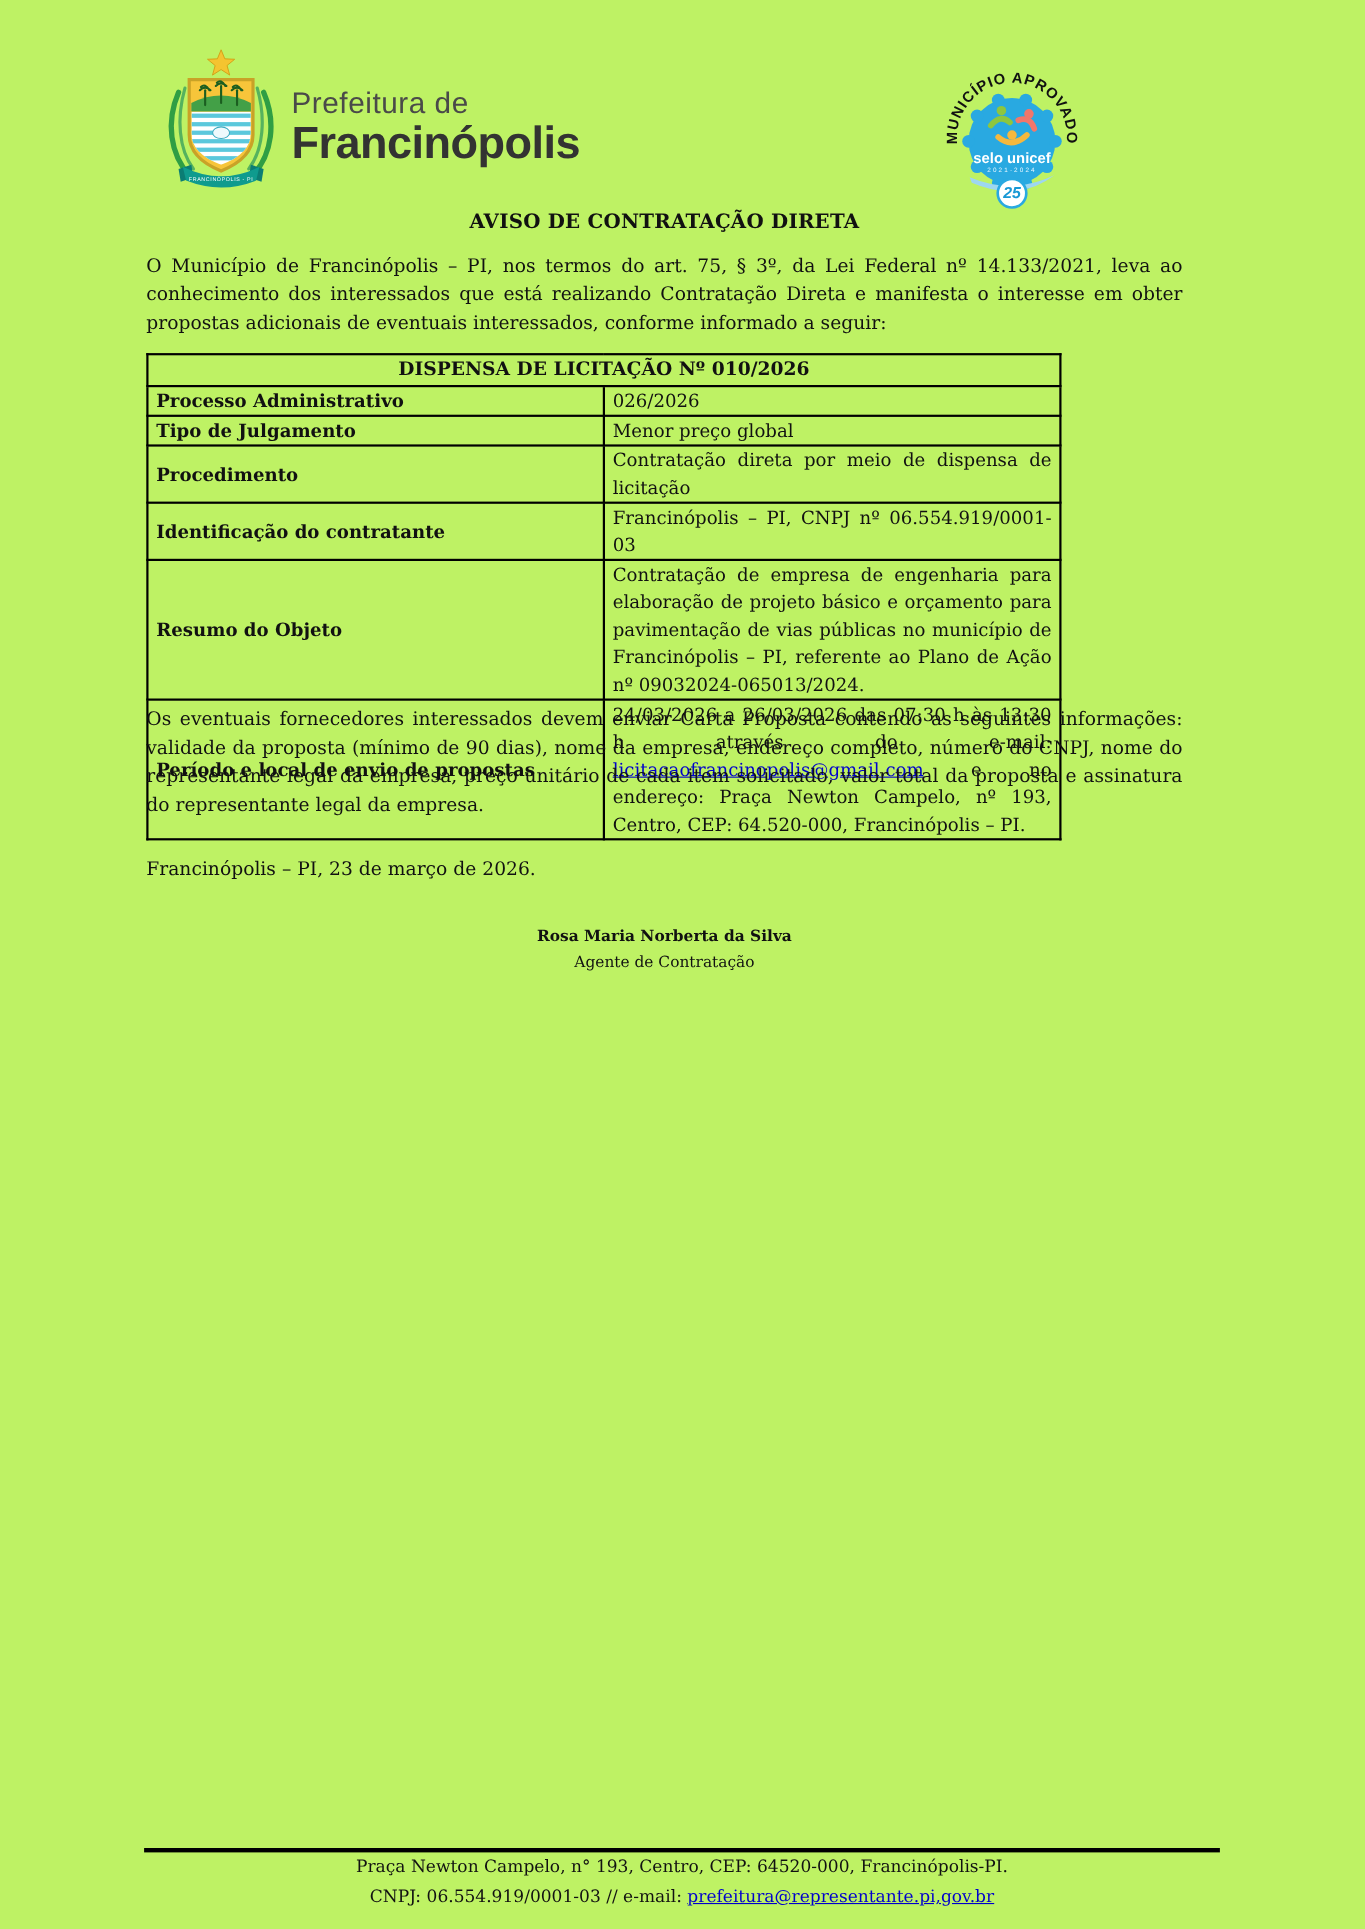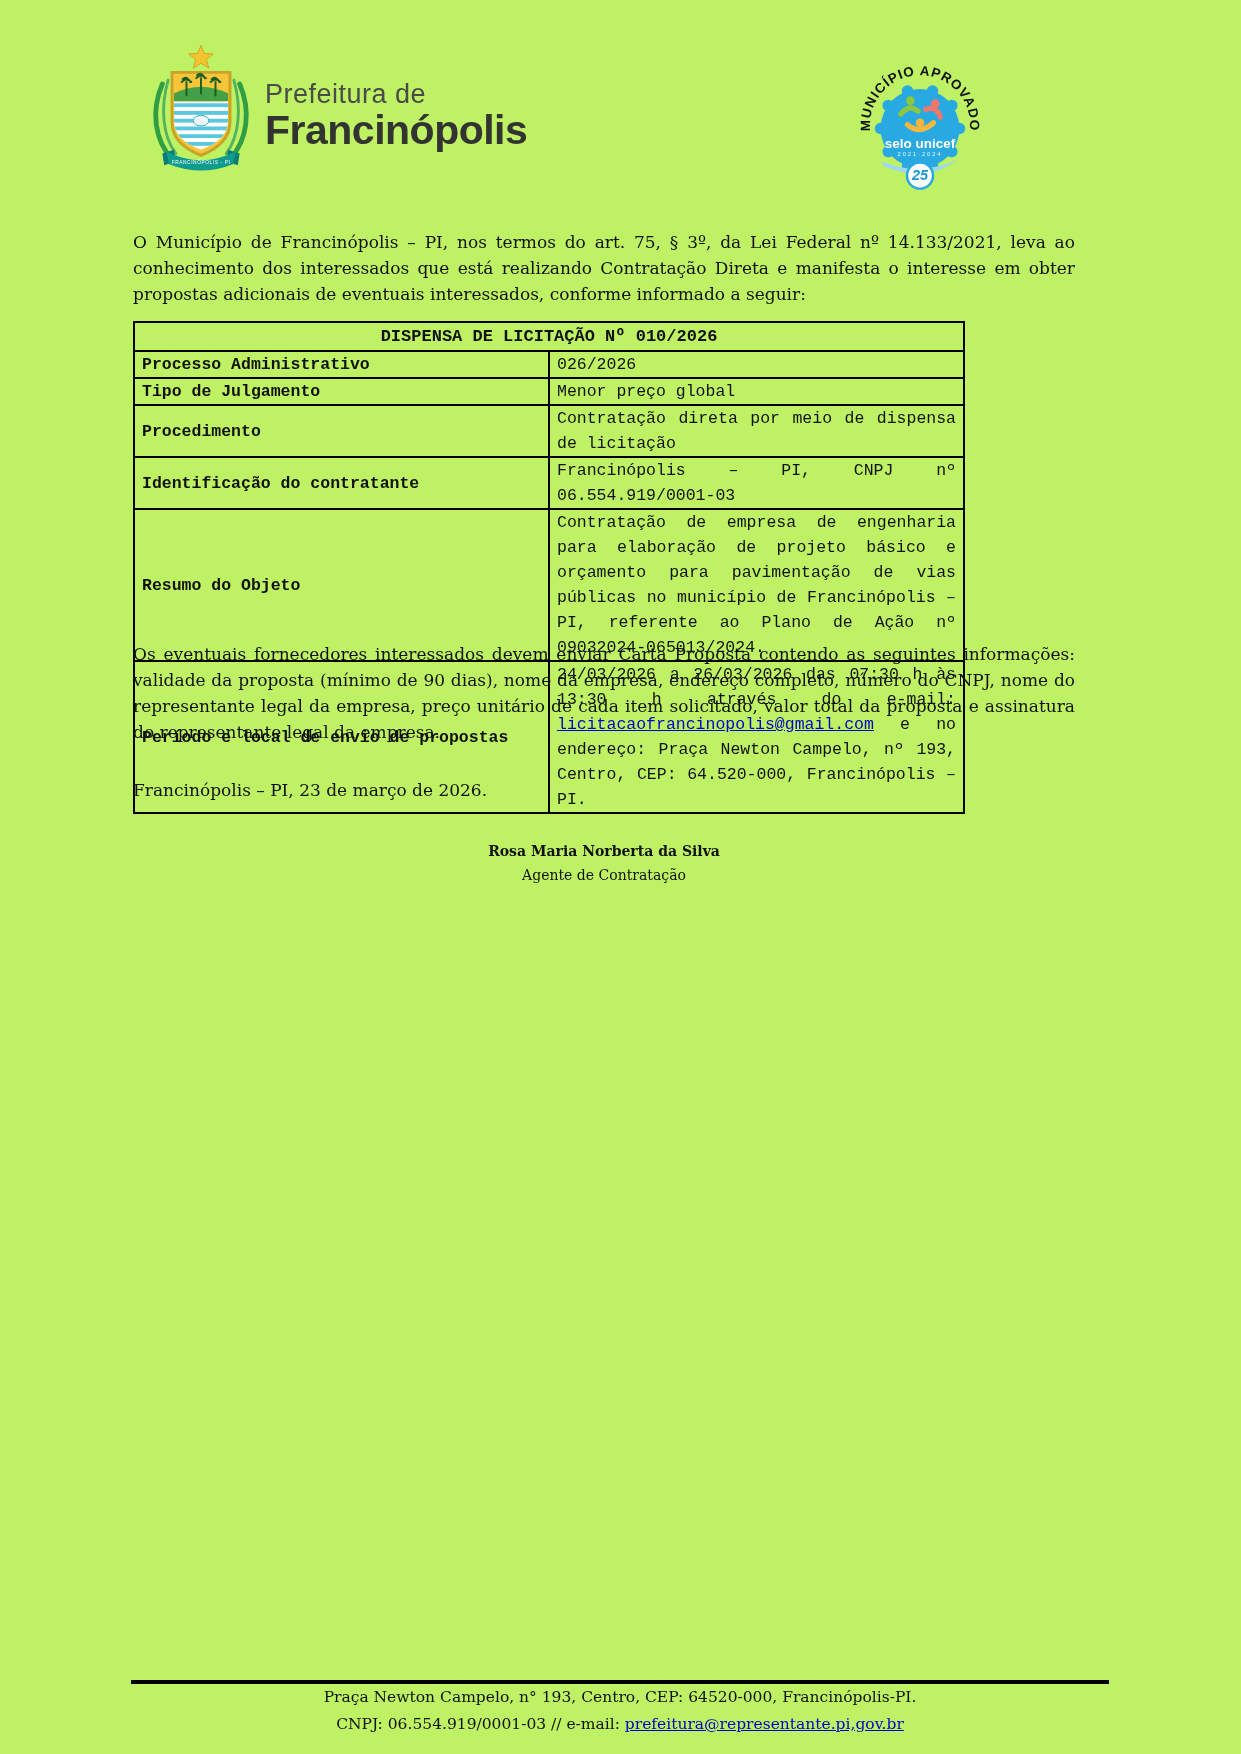--- a/index.html
+++ b/index.html
@@ -23,21 +23,21 @@
   .para1{top:229px;}
   .para2{top:641px;}
   .dateline{position:absolute;left:133px;top:780px;width:942px;text-align:left;
     font-size:17px;}
   .sigblock{position:absolute;left:133px;top:839px;width:942px;text-align:center;
     font-size:14px;line-height:24px;}
   .sig-name{font-weight:bold;}
   
   table.notice{position:absolute;left:133px;top:321px;width:832px;border-collapse:collapse;
     font-size:16.5px;line-height:25px;table-layout:fixed;}
-  table.notice td,table.notice th{border:2px solid #000;padding:0 7px;vertical-align:middle;font-family:Liberation Mono, monospace;}
+  table.notice td,table.notice th{border:2px solid #000;padding:0 7px;vertical-align:middle;}
   table.notice th{text-align:center;font-size:17px;padding:1px 7px;}
   td.lbl{font-weight:bold;width:272px;}
   td.lbl.justify{text-align:justify;}
   td.val{text-align:justify;}
   a.doclink{color:#0000cc;text-decoration:underline;}
   
   .footer{position:absolute;left:131px;top:1680px;width:978px;border-top:4px solid #000;
     text-align:center;font-size:15.5px;line-height:27px;padding-top:0;}
 </style>
 </head>
@@ -124,20 +124,21 @@
 
     <text x="70" y="112" text-anchor="middle" font-family="Liberation Sans, sans-serif" font-size="14" font-weight="bold" fill="#ffffff">selo unicef</text>
     <text x="70" y="121" text-anchor="middle" font-family="Liberation Sans, sans-serif" font-size="6" fill="#e8f7ff" letter-spacing="2">2021·2024</text>
 
     <path d="M30,126 Q70,143 110,124 Q76,150 32,131 Z" fill="#9ed7f0"></path>
 
     <circle cx="70" cy="141" r="13.5" fill="#ffffff" stroke="#29a9e1" stroke-width="2.5"></circle>
     <text x="70" y="146" text-anchor="middle" font-family="Liberation Sans, sans-serif" font-size="15" font-weight="bold" font-style="italic" fill="#1898d5">25</text>
   </svg>
 
+  <div class="doc-title">AVISO DE CONTRATAÇÃO DIRETA</div>
 
   <div class="para para1">O Município de Francinópolis – PI, nos termos do art. 75, § 3º, da Lei Federal nº 14.133/2021, leva ao conhecimento dos interessados que está realizando Contratação Direta e manifesta o interesse em obter propostas adicionais de eventuais interessados, conforme informado a seguir:</div>
 
   <table class="notice">
     <tbody>
       <tr>
         <th colspan="2">DISPENSA DE LICITAÇÃO Nº 010/2026</th>
       </tr>
       <tr>
         <td class="lbl">Processo Administrativo</td>

